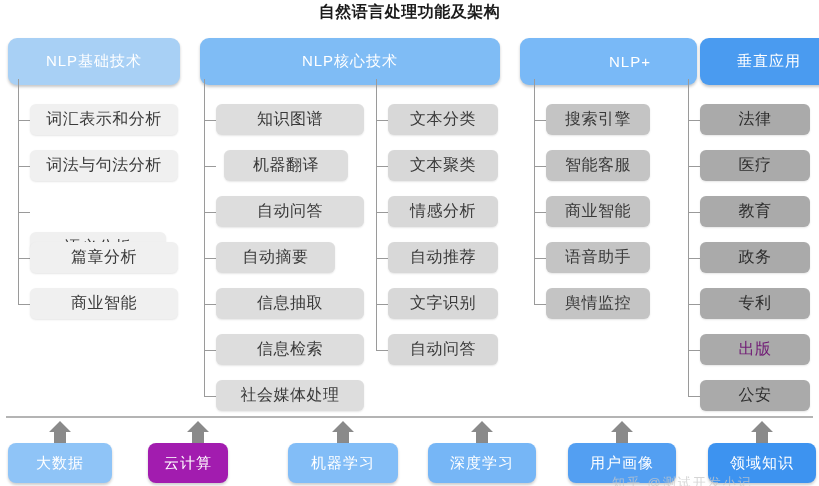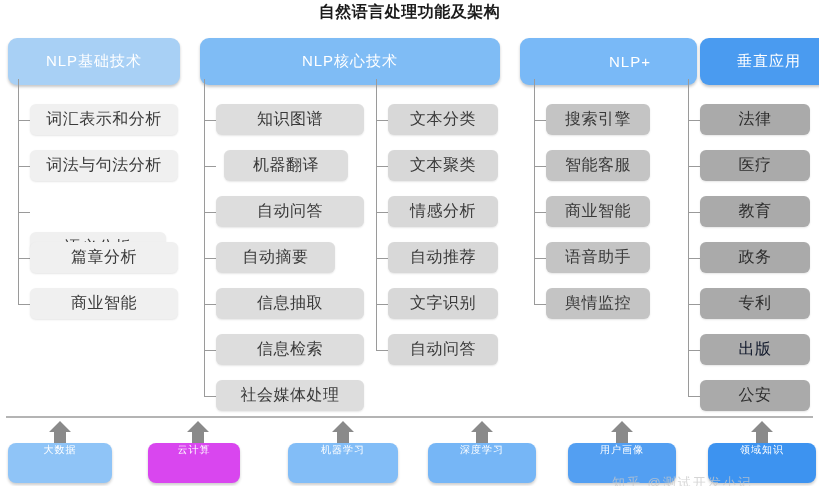--- a/index.html
+++ b/index.html
@@ -55,22 +55,22 @@
     position:absolute;left:6px;top:416px;width:807px;height:2px;
     background:#b4b4b4;
   }
 
   
   .foot{
     position:absolute;
     height:40px;
     border-radius:8px;
     color:#ffffff;
-    display:flex;align-items:flex-start;justify-content:center;
-    font-size:10px;
+    display:flex;align-items:center;justify-content:center;
+    font-size:15px;
     letter-spacing:1px;
     white-space:nowrap;
     box-shadow:0 2px 3px rgba(0,0,0,0.20);
   }
   .arrow{
     position:absolute;
     width:26px;height:26px;
   }
   .arrow svg{display:block;}
 
@@ -221,21 +221,21 @@
       </div>
       <div class="item" style="left: 700px; top: 196px; width: 110px; background: rgb(170, 170, 170); color: rgb(46, 46, 46);">
         <span>教育</span>
       </div>
       <div class="item" style="left: 700px; top: 242px; width: 110px; background: rgb(170, 170, 170); color: rgb(46, 46, 46);">
         <span>政务</span>
       </div>
       <div class="item" style="left: 700px; top: 288px; width: 110px; background: rgb(170, 170, 170); color: rgb(46, 46, 46);">
         <span>专利</span>
       </div>
-      <div class="item" style="left: 700px; top: 334px; width: 110px; background: rgb(170, 170, 170); color: #0f172a;">
+      <div class="item" style="left: 700px; top: 334px; width: 110px; background: rgb(170, 170, 170); color: #701a75;">
         <span>出版</span>
       </div>
       <div class="item" style="left: 700px; top: 380px; width: 110px; background: rgb(170, 170, 170); color: rgb(46, 46, 46);">
         <span>公安</span>
       </div>
     </div>
 
   <div class="baseline"></div>
 
   <div id="foot-layer">
@@ -245,21 +245,21 @@
         </svg>
       </div>
       <div class="foot" style="left: 8px; top: 443px; width: 104px; background: rgb(143, 196, 247);">
         <span>大数据</span>
       </div>
       <div class="arrow" style="left: 185px; top: 420px;">
         <svg width="26" height="24" viewBox="0 0 26 24">
           <path d="M13 1 L24 12 L19 12 L19 23 L7 23 L7 12 L2 12 Z" fill="#8a8a8a"></path>
         </svg>
       </div>
-      <div class="foot" style="left: 148px; top: 443px; width: 92px; background: #d946ef;">
+      <div class="foot" style="left: 148px; top: 443px; width: 80px; background: #a21caf;">
         <span>云计算</span>
       </div>
       <div class="arrow" style="left: 330px; top: 420px;">
         <svg width="26" height="24" viewBox="0 0 26 24">
           <path d="M13 1 L24 12 L19 12 L19 23 L7 23 L7 12 L2 12 Z" fill="#8a8a8a"></path>
         </svg>
       </div>
       <div class="foot" style="left: 288px; top: 443px; width: 110px; background: rgb(130, 189, 247);">
         <span>机器学习</span>
       </div>

